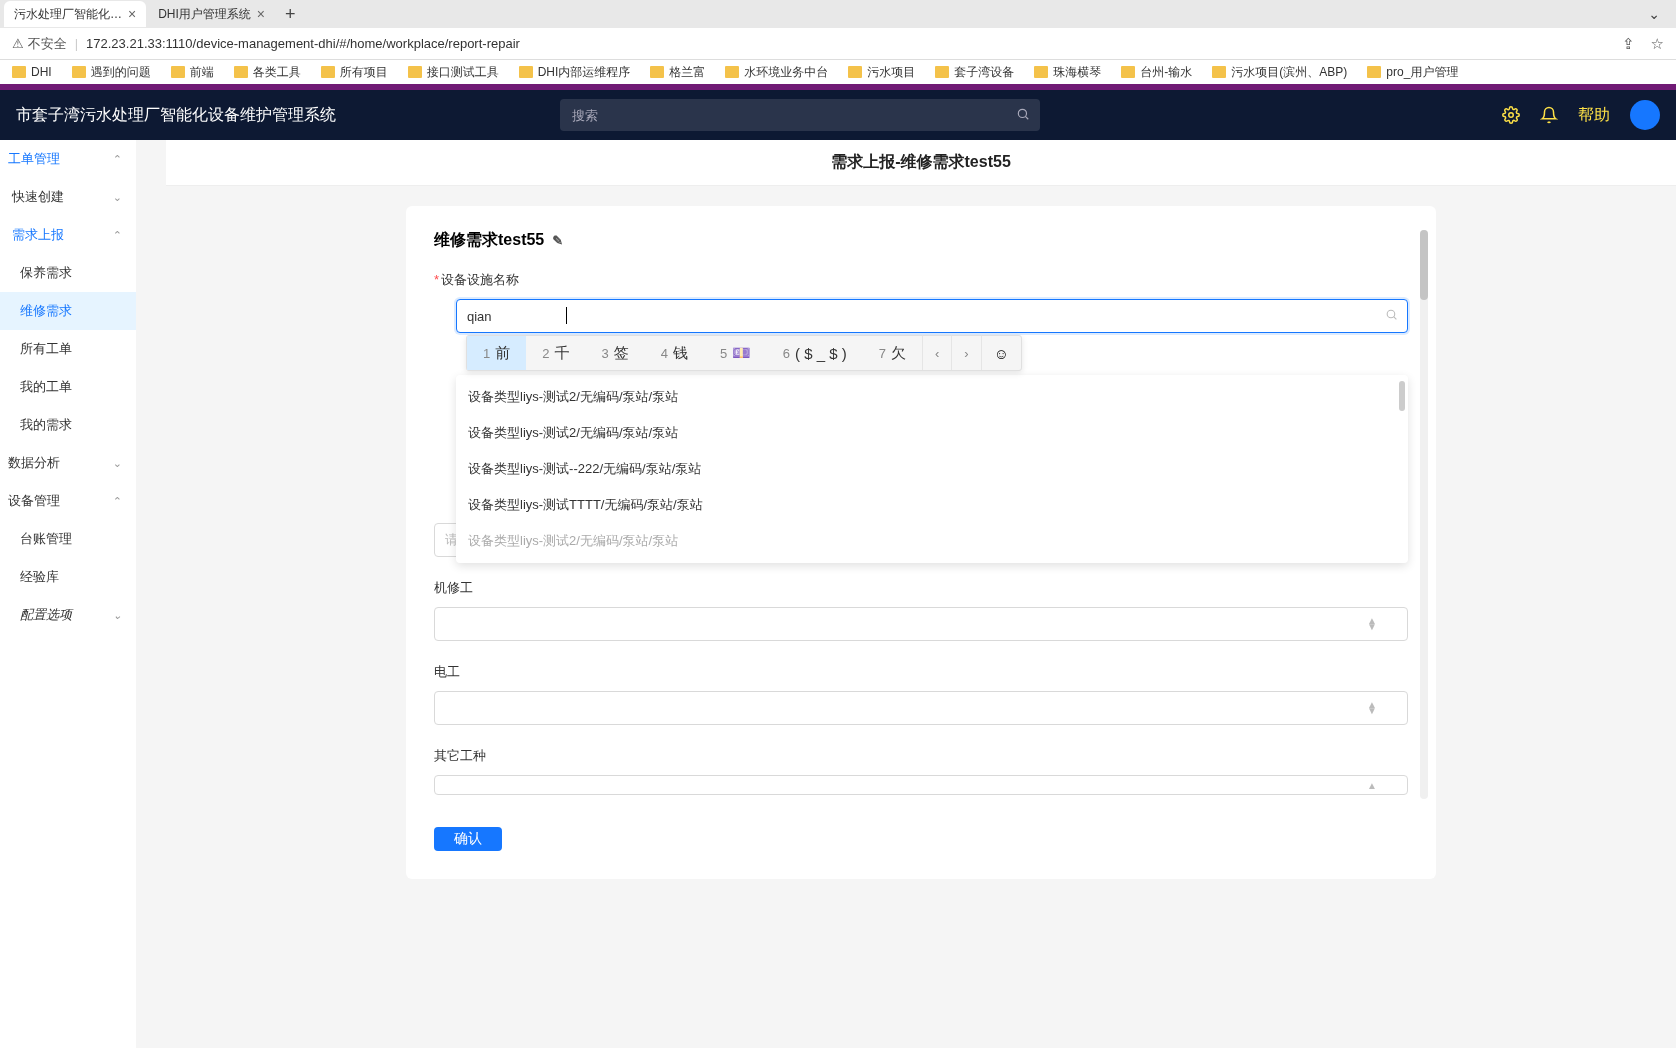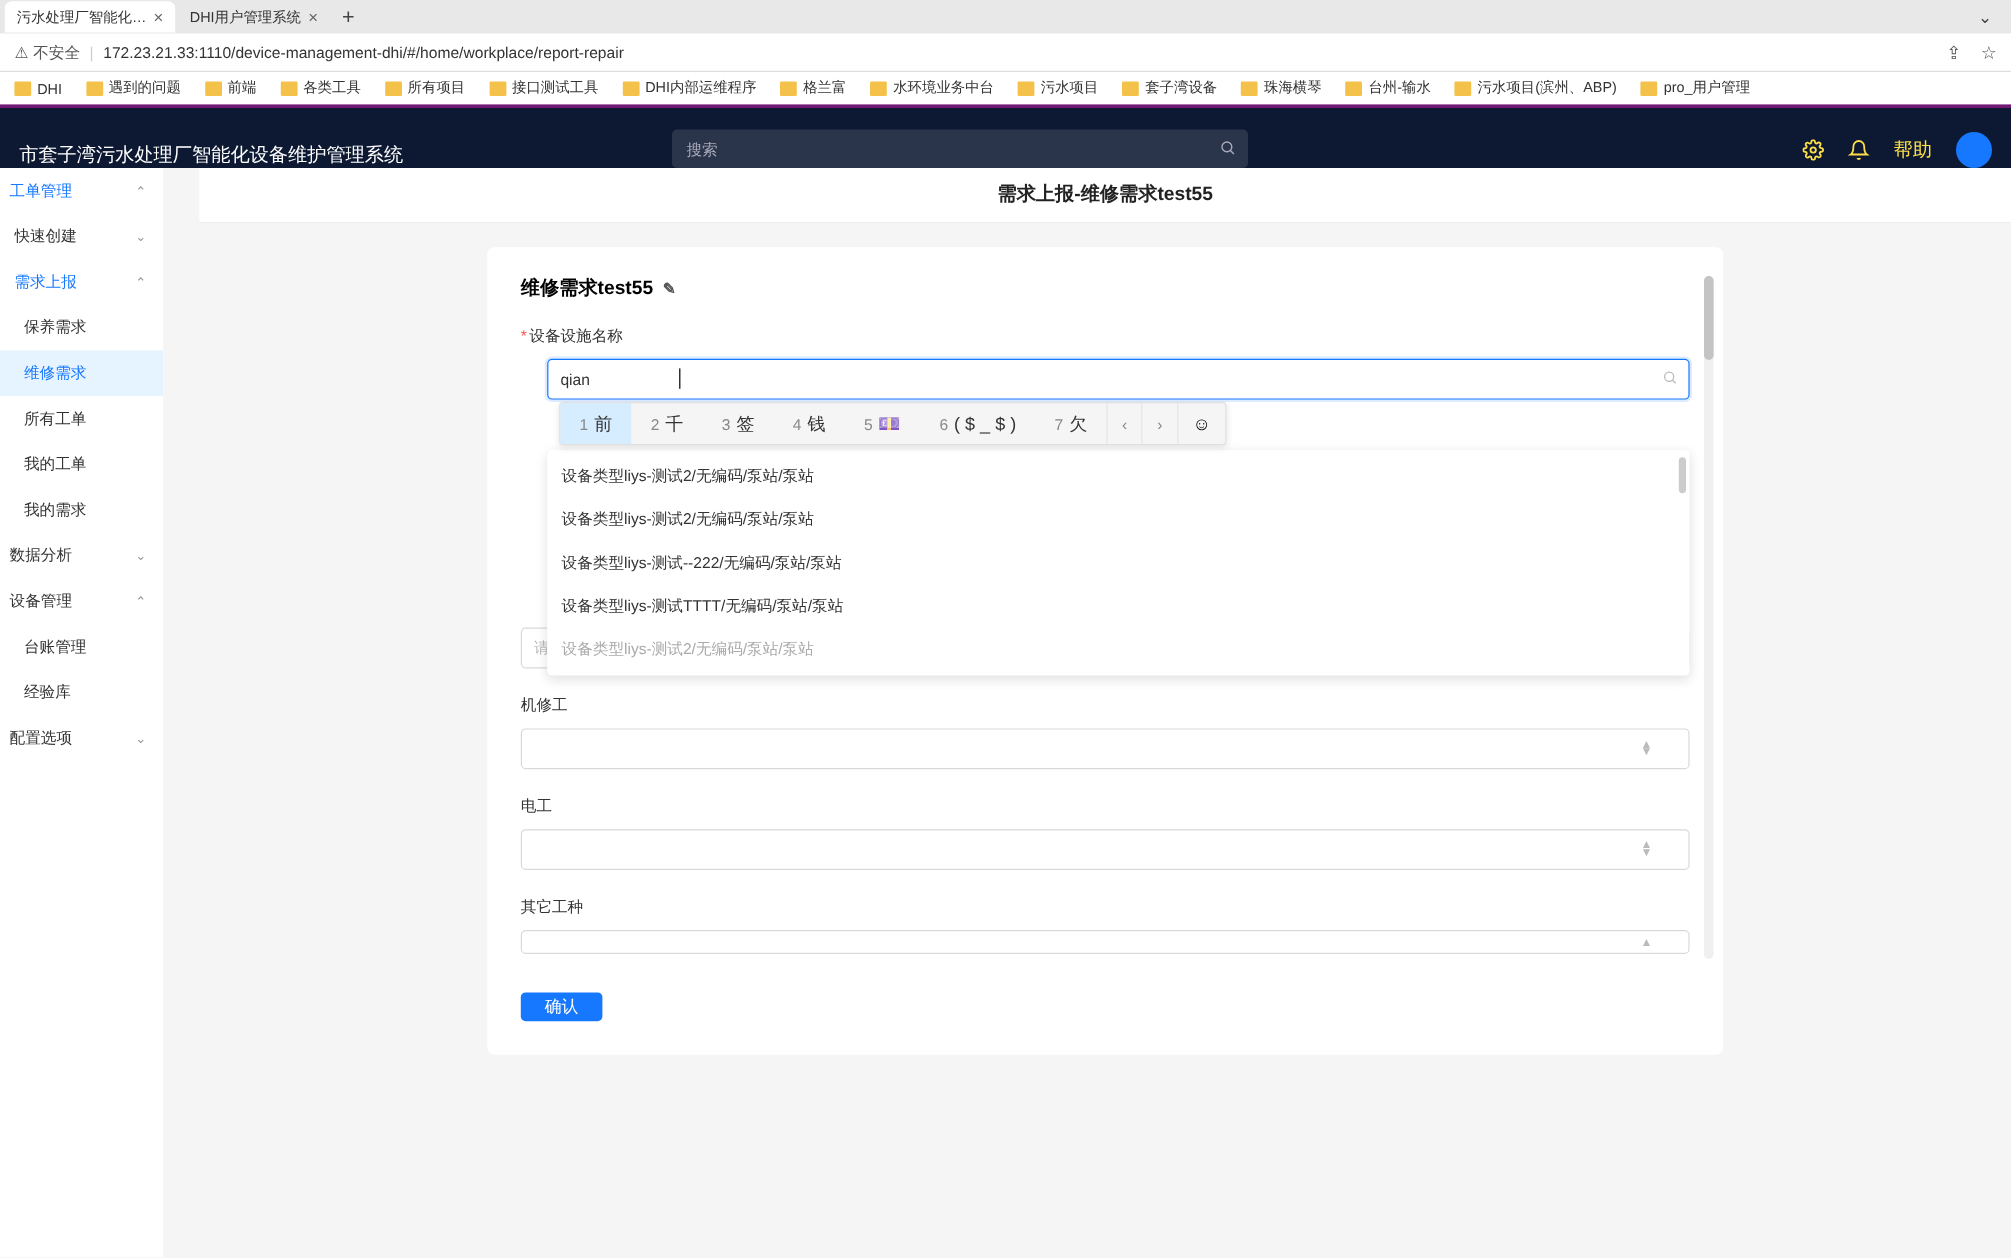--- a/index.html
+++ b/index.html
@@ -11,26 +11,26 @@
 .tab.active { background: #fff; }
 .tab-close { font-size: 14px; color: #666; }
 .tab-plus { font-size: 18px; color: #444; padding: 0 8px; }
 .tab-arrow { margin-left: auto; padding: 0 16px; font-size: 14px; color: #444; }
 
 .address-bar { height: 32px; background: #fff; display: flex; align-items: center; padding: 0 12px; font-size: 13px; color: #333; border-bottom: 1px solid #ddd; gap: 8px; }
 .insecure { display: flex; align-items: center; gap: 4px; color: #555; }
 .url { color: #333; flex: 1; }
 .addr-icons { display: flex; gap: 16px; color: #555; font-size: 15px; }
 
-.bookmarks { height: 30px; background: #fff; display: flex; align-items: center; padding: 0 12px; gap: 20px; font-size: 12px; color: #333; border-bottom: 3px solid #701a75; }
+.bookmarks { height: 30px; background: #fff; display: flex; align-items: center; padding: 0 12px; gap: 20px; font-size: 12px; color: #333; border-bottom: 6px solid #701a75; }
 .bookmark { display: flex; align-items: center; gap: 5px; }
 .bm-folder { width: 14px; height: 12px; background: #f4c24a; border-radius: 1px; }
 
 
-.app-header { height: 50px; background: #0d1933; display: flex; align-items: flex-end; padding: 0 16px; color: #fff; gap: 24px; }
+.app-header { height: 50px; background: #0d1933; display: flex; align-items: center; padding: 0 16px; color: #fff; gap: 24px; }
 .app-title { font-size: 16px; font-weight: 500; }
 .header-search { flex: 0 0 480px; position: relative; margin-left: 200px; }
 .header-search input { width: 100%; height: 32px; background: rgba(255,255,255,0.12); border: none; border-radius: 4px; padding: 0 32px 0 12px; color: #fff; font-size: 13px; }
 .header-search input::placeholder { color: #aab; }
 .header-search .search-icon { position: absolute; right: 10px; top: 8px; color: #aab; }
 .header-right { margin-left: auto; display: flex; align-items: center; gap: 20px; color: #fde047; }
 .avatar { width: 30px; height: 30px; background: #1677ff; border-radius: 50%; }
 
 
 .layout { display: flex; height: calc(1048px - 140px); gap: 30px; }
@@ -233,21 +233,21 @@
       <div class="side-item" style="padding-left: 8px;">
         <span>数据分析</span>
         <span class="chev">⌄</span>
       </div>
       <div class="side-item" style="padding-left: 8px;">
         <span>设备管理</span>
         <span class="chev">⌃</span>
       </div>
       <div class="side-sub">台账管理</div>
       <div class="side-sub">经验库</div>
-      <div class="side-item" style="padding-left: 8px;">
+      <div class="side-item" style="padding-left: 20px; font-style: italic;">
         <span>配置选项</span>
         <span class="chev">⌄</span>
       </div>
     </div>
 
   <div class="main">
     <div class="page-head">需求上报-维修需求test55</div>
 
     <div class="content-wrap">
       <div class="content-card">

